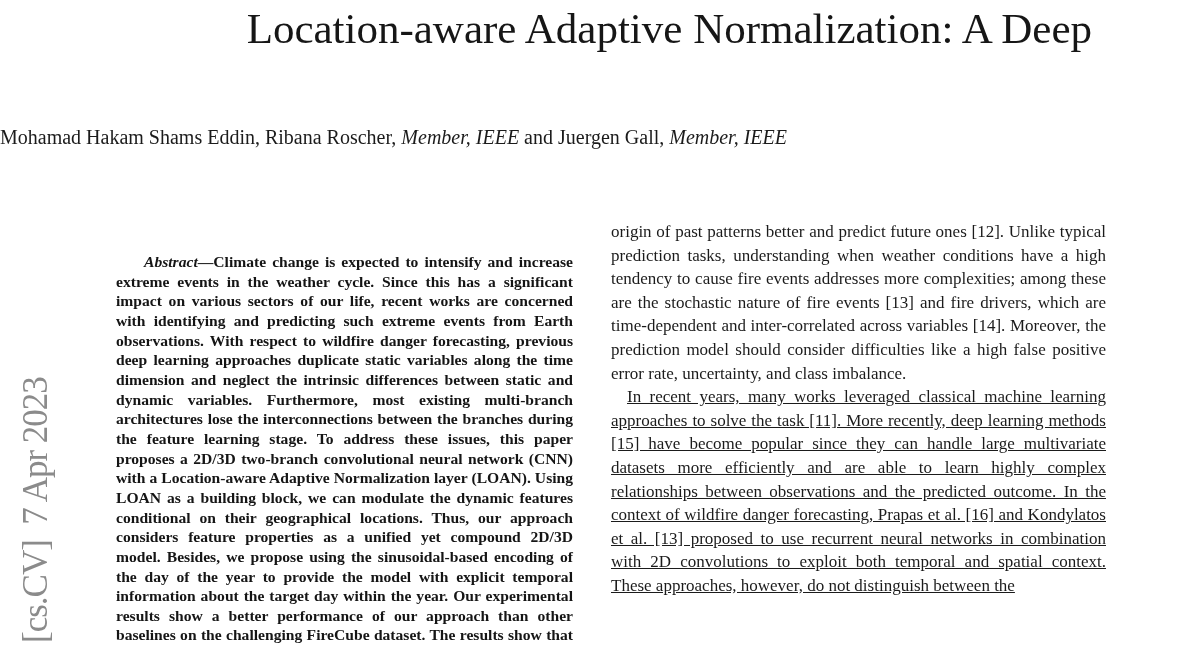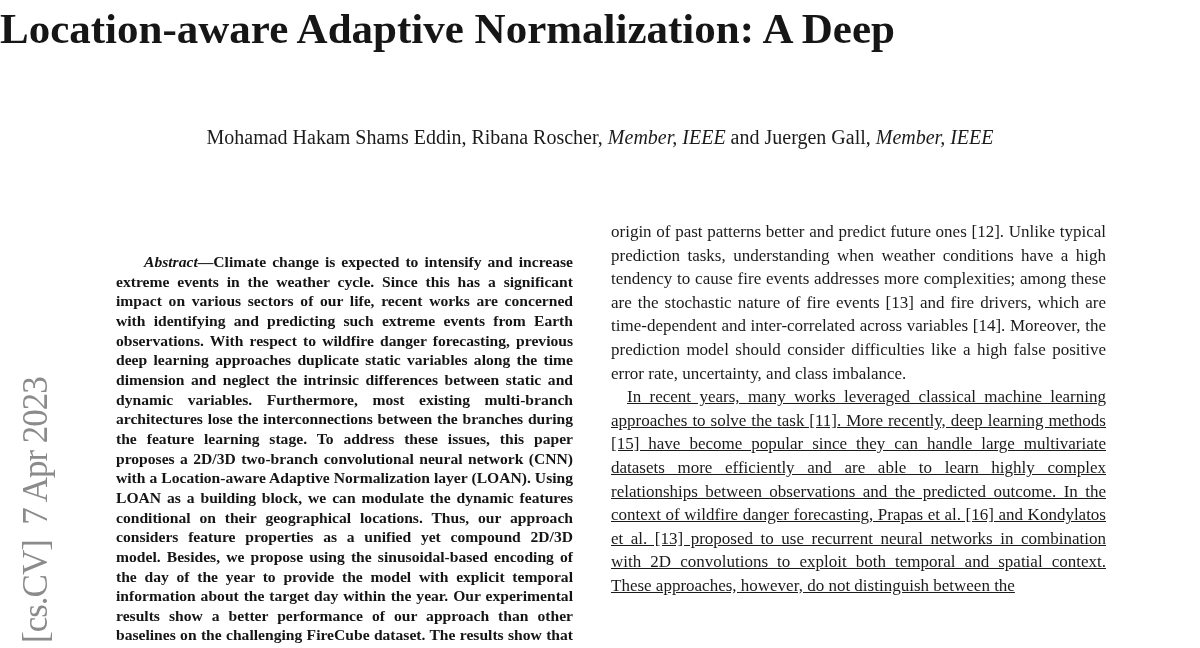--- a/index.html
+++ b/index.html
@@ -18,28 +18,28 @@
   .watermark {
     position: absolute; top: 643px; left: 16px;
     transform: rotate(-90deg); transform-origin: 0 0;
     font-size: 35px; letter-spacing: -1px;
     color: #8b8b8b; white-space: pre;
     font-family: "Liberation Serif", serif;
   }
 
   .title {
     position: absolute; top: 3px; left: 0; width: 1092px;
-    margin: 0; text-align: left;
-    font-size: 43px; line-height: 52px; font-weight: bold;
+    margin: 0; text-align: right;
+    font-size: 43px; line-height: 52px; font-weight: normal;
     color: #161616;
   }
 
   .authors {
     position: absolute; top: 126px; left: 0; width: 1200px;
-    text-align: center; font-size: 20px; color: #1b1b1b;
+    font-size: 20px; color: #1b1b1b;
   }
   .authors .it { font-style: italic; }
 
   .col { position: absolute; overflow: hidden; }
   .col-left  { left: 100px; top: 236px; width: 489px; height: 412px; }
   .col-right { left: 611px; top: 220px; width: 495px; height: 418px; }
 
   .abstract {
     margin: 16px; font-weight: bold;
     font-size: 15.6px; line-height: 19.65px;

